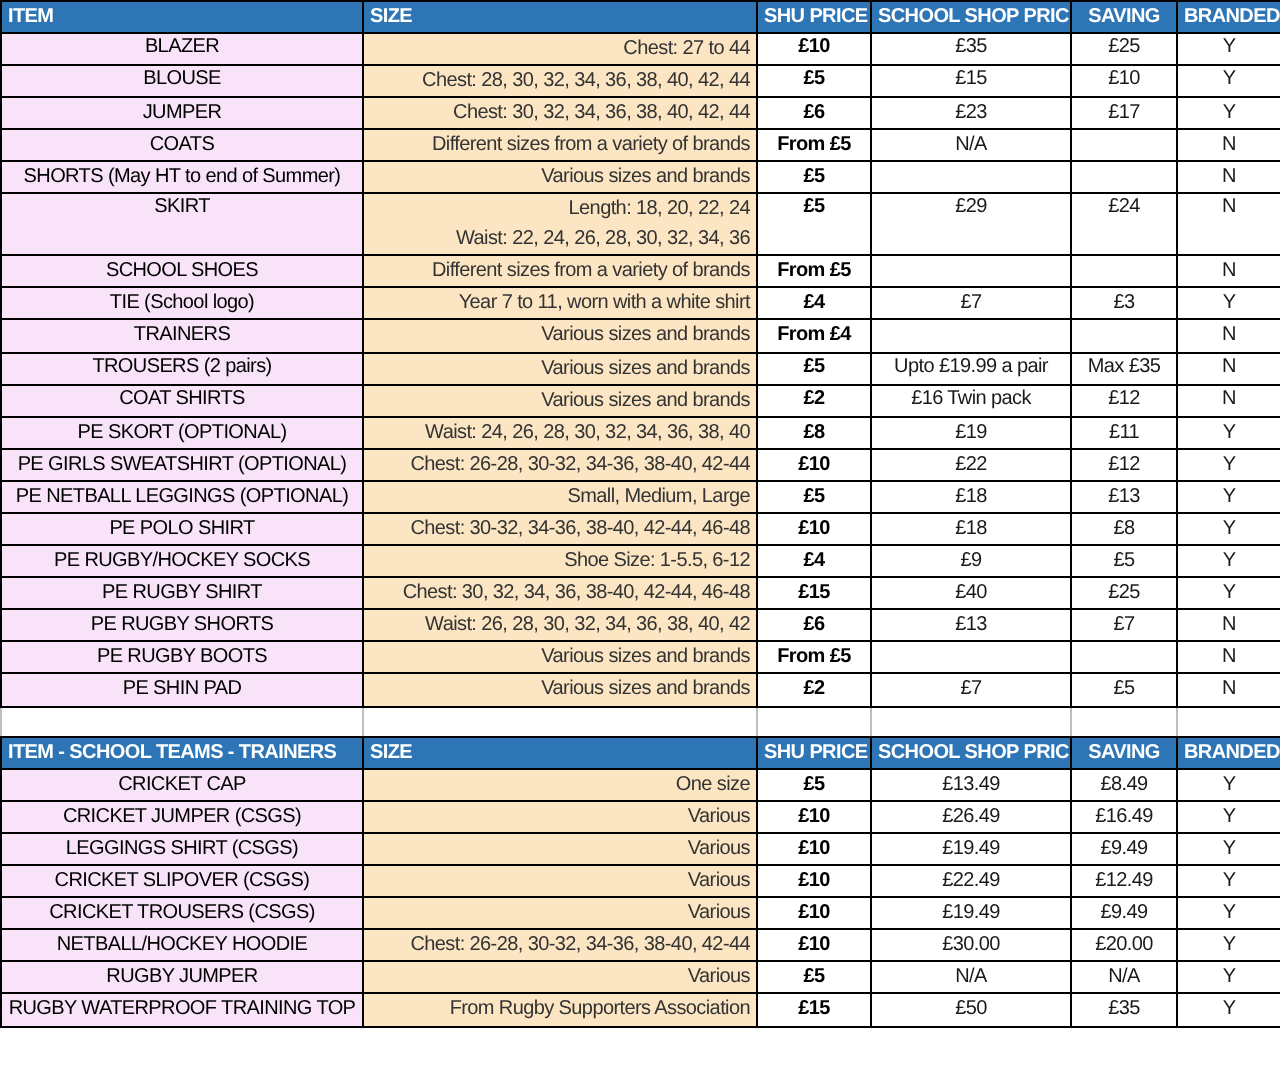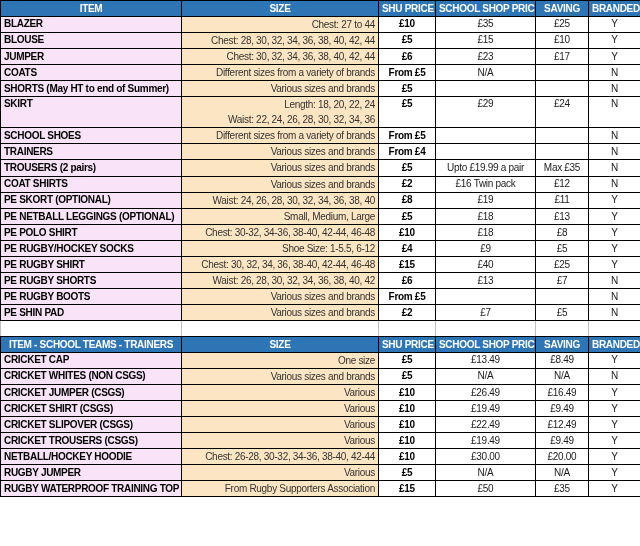--- a/index.html
+++ b/index.html
@@ -10,22 +10,22 @@
   html,body{margin:0;padding:0;background:#FFFFFF;}
   body{width:640px;height:546px;font-family:"Liberation Sans",sans-serif;}
   table{border-collapse:collapse;table-layout:fixed;width:640px;}
   tr{height:15.6px;}
   tr.double{height:31.2px;}
   th,td{border:1px solid var(--border);font-size:10px;line-height:1.15;
         padding:0 3px;overflow:hidden;white-space:nowrap;vertical-align:middle;
         letter-spacing:-0.3px;color:#1a1a1a;}
   th{background:var(--header-bg);color:var(--header-text);font-weight:bold;
      font-size:10px;}
-  th.left{text-align:center;margin-top:16px;}
-  td.item{background:var(--item-bg);font-weight:bold;color:#000;text-align:left;}
+  th.left{text-align:left;margin-top:16px;}
+  td.item{background:var(--item-bg);font-weight:normal;color:#000;text-align:center;}
   td.size{background:var(--size-bg);text-align:right;color:#333;}
   td.shu{font-weight:bold;text-align:center;color:#000;}
   td.num{text-align:center;}
   tr.double td{vertical-align:top;padding-top:1px;}
   tr.double td.size{padding-top:0;}
   td.size div{line-height:15.1px;}
   tr.spacer td{border:1px solid var(--grid);border-top-color:var(--border);
                border-bottom-color:var(--border);background:#fff;}
 </style>
 </head>
@@ -114,20 +114,30 @@
         <td class="item">SCHOOL SHOES</td>
         <td class="size">
           <div>Different sizes from a variety of brands</div>
         </td>
         <td class="shu">From £5</td>
         <td class="num"></td>
         <td class="num"></td>
         <td class="num">N</td>
       </tr>
       <tr>
+        <td class="item">TIE (School logo)</td>
+        <td class="size">
+          <div>Year 7 to 11, worn with a white shirt</div>
+        </td>
+        <td class="shu">£4</td>
+        <td class="num">£7</td>
+        <td class="num">£3</td>
+        <td class="num">Y</td>
+      </tr>
+      <tr>
         <td class="item">TRAINERS</td>
         <td class="size">
           <div>Various sizes and brands</div>
         </td>
         <td class="shu">From £4</td>
         <td class="num"></td>
         <td class="num"></td>
         <td class="num">N</td>
       </tr>
       <tr>
@@ -151,20 +161,30 @@
         <td class="num">N</td>
       </tr>
       <tr>
         <td class="item">PE SKORT (OPTIONAL)</td>
         <td class="size">
           <div>Waist: 24, 26, 28, 30, 32, 34, 36, 38, 40</div>
         </td>
         <td class="shu">£8</td>
         <td class="num">£19</td>
         <td class="num">£11</td>
+        <td class="num">Y</td>
+      </tr>
+      <tr>
+        <td class="item">PE GIRLS SWEATSHIRT (OPTIONAL)</td>
+        <td class="size">
+          <div>Chest: 26-28, 30-32, 34-36, 38-40, 42-44</div>
+        </td>
+        <td class="shu">£10</td>
+        <td class="num">£22</td>
+        <td class="num">£12</td>
         <td class="num">Y</td>
       </tr>
       <tr>
         <td class="item">PE NETBALL LEGGINGS (OPTIONAL)</td>
         <td class="size">
           <div>Small, Medium, Large</div>
         </td>
         <td class="shu">£5</td>
         <td class="num">£18</td>
         <td class="num">£13</td>
@@ -250,41 +270,31 @@
         <td class="item">CRICKET CAP</td>
         <td class="size">
           <div>One size</div>
         </td>
         <td class="shu">£5</td>
         <td class="num">£13.49</td>
         <td class="num">£8.49</td>
         <td class="num">Y</td>
       </tr>
       <tr>
-        <td class="item">CRICKET WHITES (NON CSGS)</td>
-        <td class="size">
-          <div>Various sizes and brands</div>
-        </td>
-        <td class="shu">£5</td>
-        <td class="num">N/A</td>
-        <td class="num">N/A</td>
-        <td class="num">N</td>
-      </tr>
-      <tr>
         <td class="item">CRICKET JUMPER (CSGS)</td>
         <td class="size">
           <div>Various</div>
         </td>
         <td class="shu">£10</td>
         <td class="num">£26.49</td>
         <td class="num">£16.49</td>
         <td class="num">Y</td>
       </tr>
       <tr>
-        <td class="item">CRICKET SHIRT (CSGS)</td>
+        <td class="item">LEGGINGS SHIRT (CSGS)</td>
         <td class="size">
           <div>Various</div>
         </td>
         <td class="shu">£10</td>
         <td class="num">£19.49</td>
         <td class="num">£9.49</td>
         <td class="num">Y</td>
       </tr>
       <tr>
         <td class="item">CRICKET SLIPOVER (CSGS)</td>

